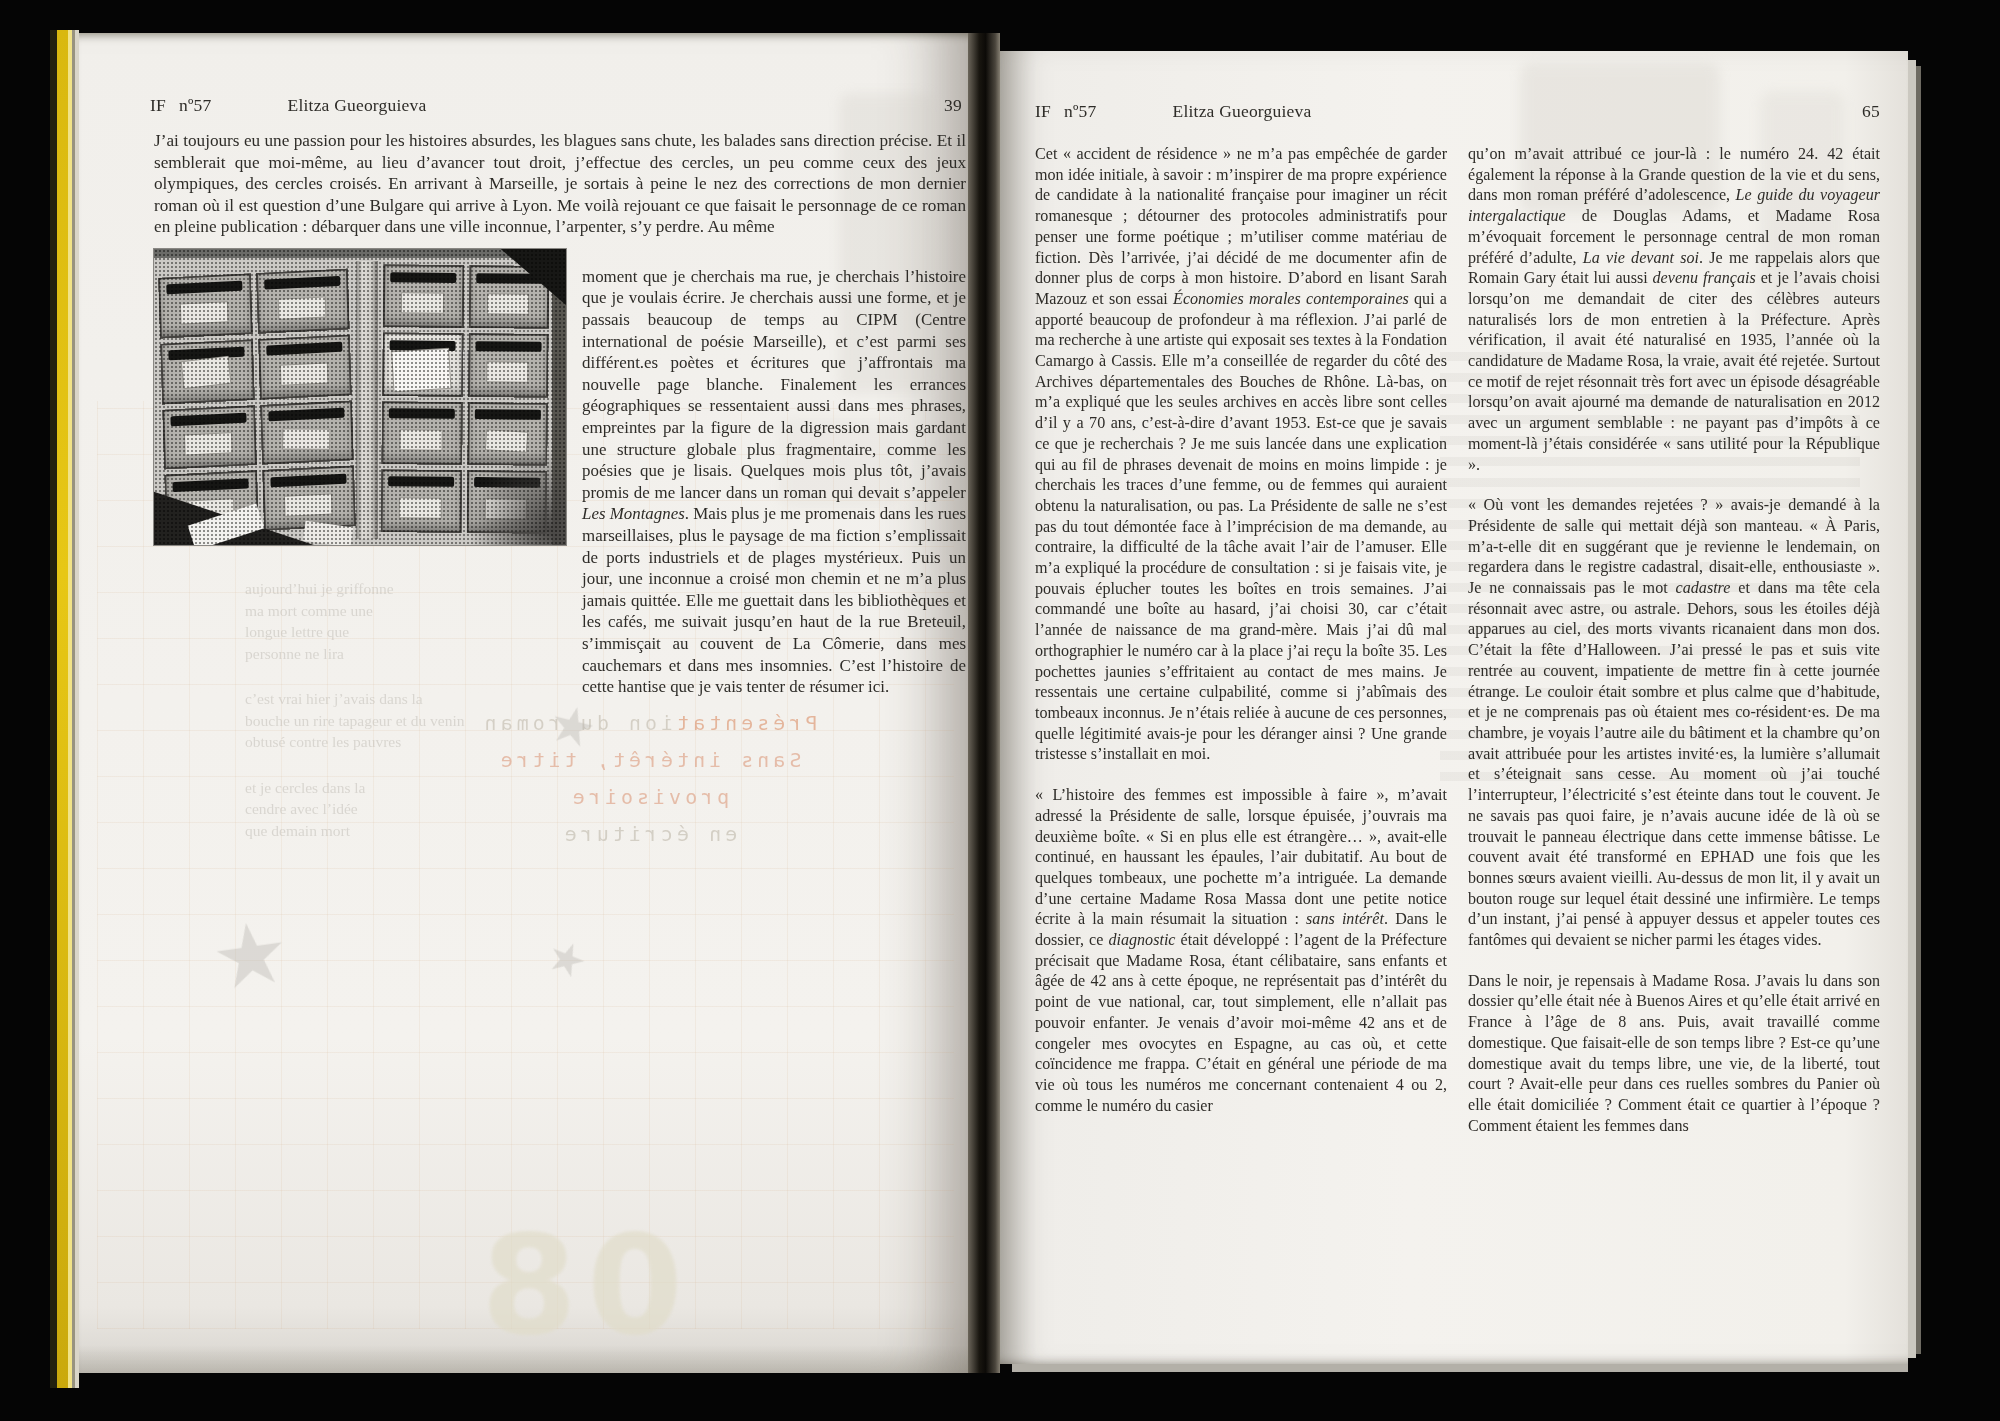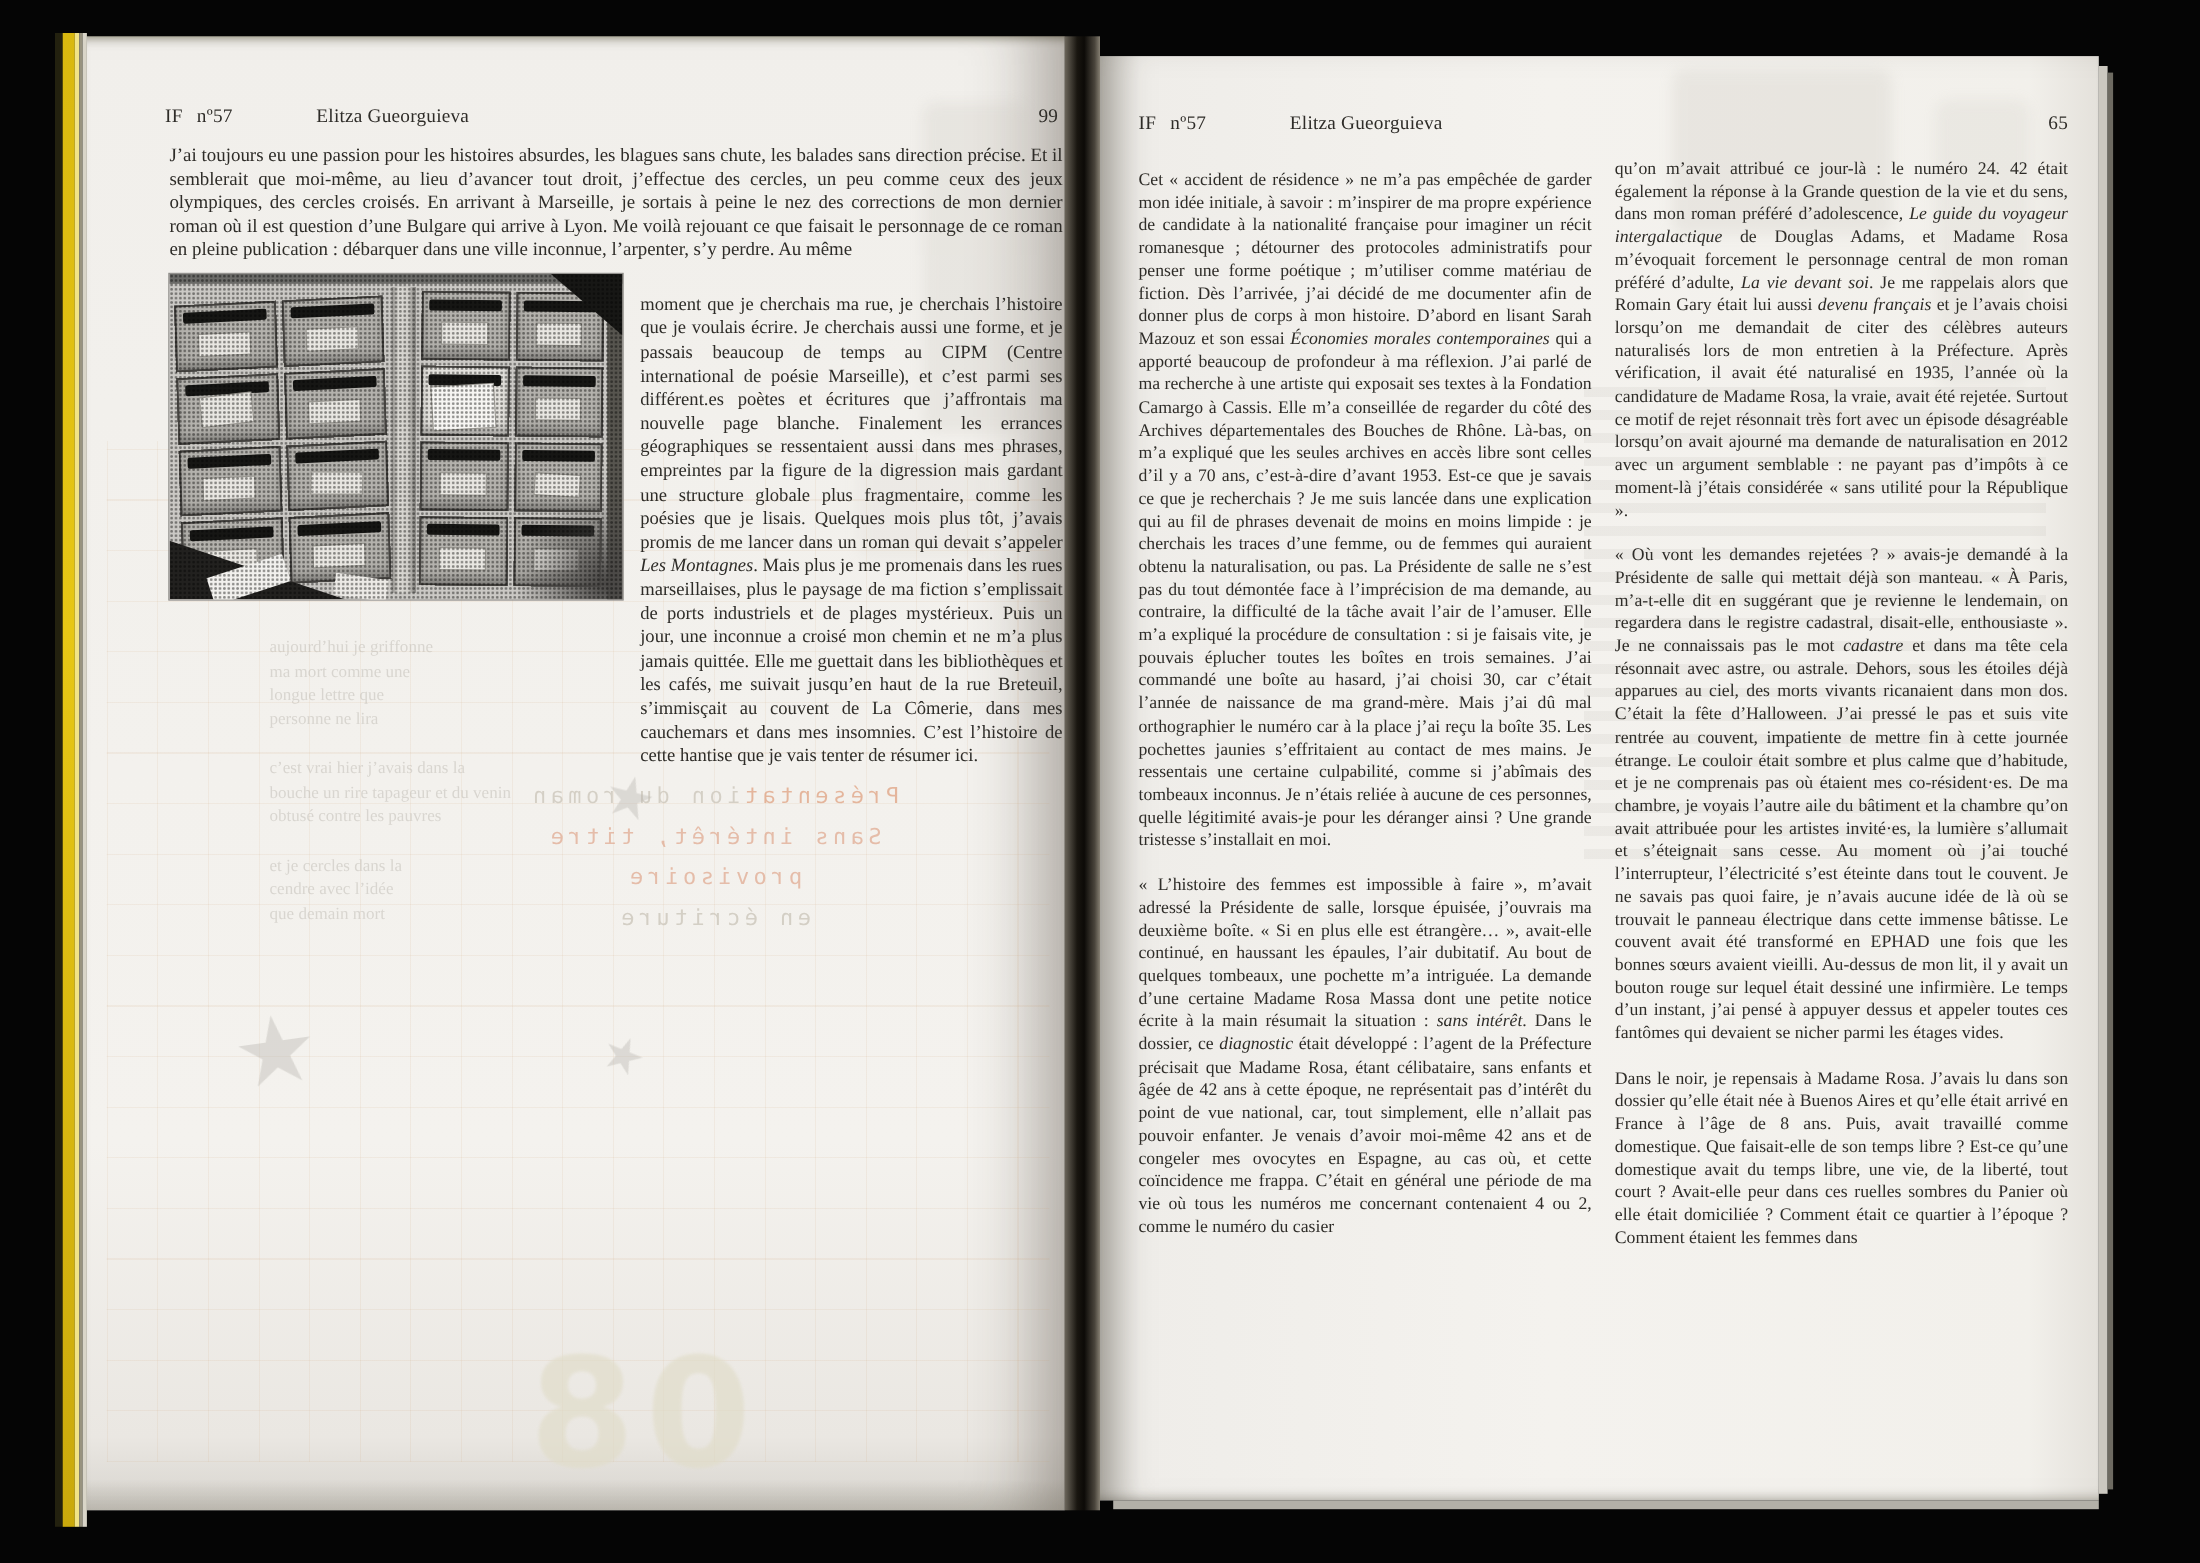--- a/index.html
+++ b/index.html
@@ -103,21 +103,21 @@
   
   .blob{position:absolute;background:#c3bfb6;border-radius:12px;filter:blur(6px);z-index:1;}
   .lb1{left:760px;top:60px;width:95px;height:300px;opacity:.20;}
   .lb2{left:700px;top:385px;width:120px;height:90px;opacity:.12;}
   .rb2{left:520px;top:12px;width:200px;height:150px;opacity:.22;}
   .rb3{left:760px;top:40px;width:85px;height:260px;opacity:.16;}
   .smudge{position:absolute;left:440px;top:300px;width:420px;height:430px;z-index:1;
     background:repeating-linear-gradient(0deg,rgba(90,85,75,.06) 0 9px,transparent 9px 21px);}
 
   
-  .rp-cols{position:absolute;top:93px;left:35px;width:845px;display:flex;gap:21px;z-index:3;align-items:center;}
+  .rp-cols{position:absolute;top:93px;left:35px;width:845px;display:flex;gap:21px;z-index:3;}
   .rp-col{width:412px;font-size:16.1px;line-height:20.7px;text-align:justify;}
   .rp-col p{margin:0 0 20px 0;}
 </style>
 </head>
 <body>
 
 <div class="scene">
 
   <div class="edge e1"></div>
   <div class="edge e2"></div>
@@ -158,21 +158,21 @@
 
     <span class="ghost-star st1">★</span>
     <span class="ghost-star st2">★</span>
     <span class="ghost-star st3">★</span>
 
     <div class="mirror-number">08</div>
 
     <header class="p-head">
       <span class="ph-journal"><span>IF</span><span class="ph-issue">nº57</span></span>
       <span>Elitza Gueorguieva</span>
-      <span class="ph-page">99</span>
+      <span class="ph-page">39</span>
     </header>
 
     <div class="lp-content">
       <p class="lp-intro">J’ai toujours eu une passion pour les histoires absurdes, les blagues sans chute, les balades sans direction précise. Et il semblerait que moi-même, au lieu d’avancer tout droit, j’effectue des cercles, un peu comme ceux des jeux olympiques, des cercles croisés. En arrivant à Marseille, je sortais à peine le nez des corrections de mon dernier roman où il est question d’une Bulgare qui arrive à Lyon. Me voilà rejouant ce que faisait le personnage de ce roman en pleine publication : débarquer dans une ville inconnue, l’arpenter, s’y perdre. Au même</p>
       <div class="lp-media">
         <div class="photo">
           <div class="cab cab-l">
             <div class="mb"></div>
             <div class="mb"></div>
             <div class="mb"></div>

